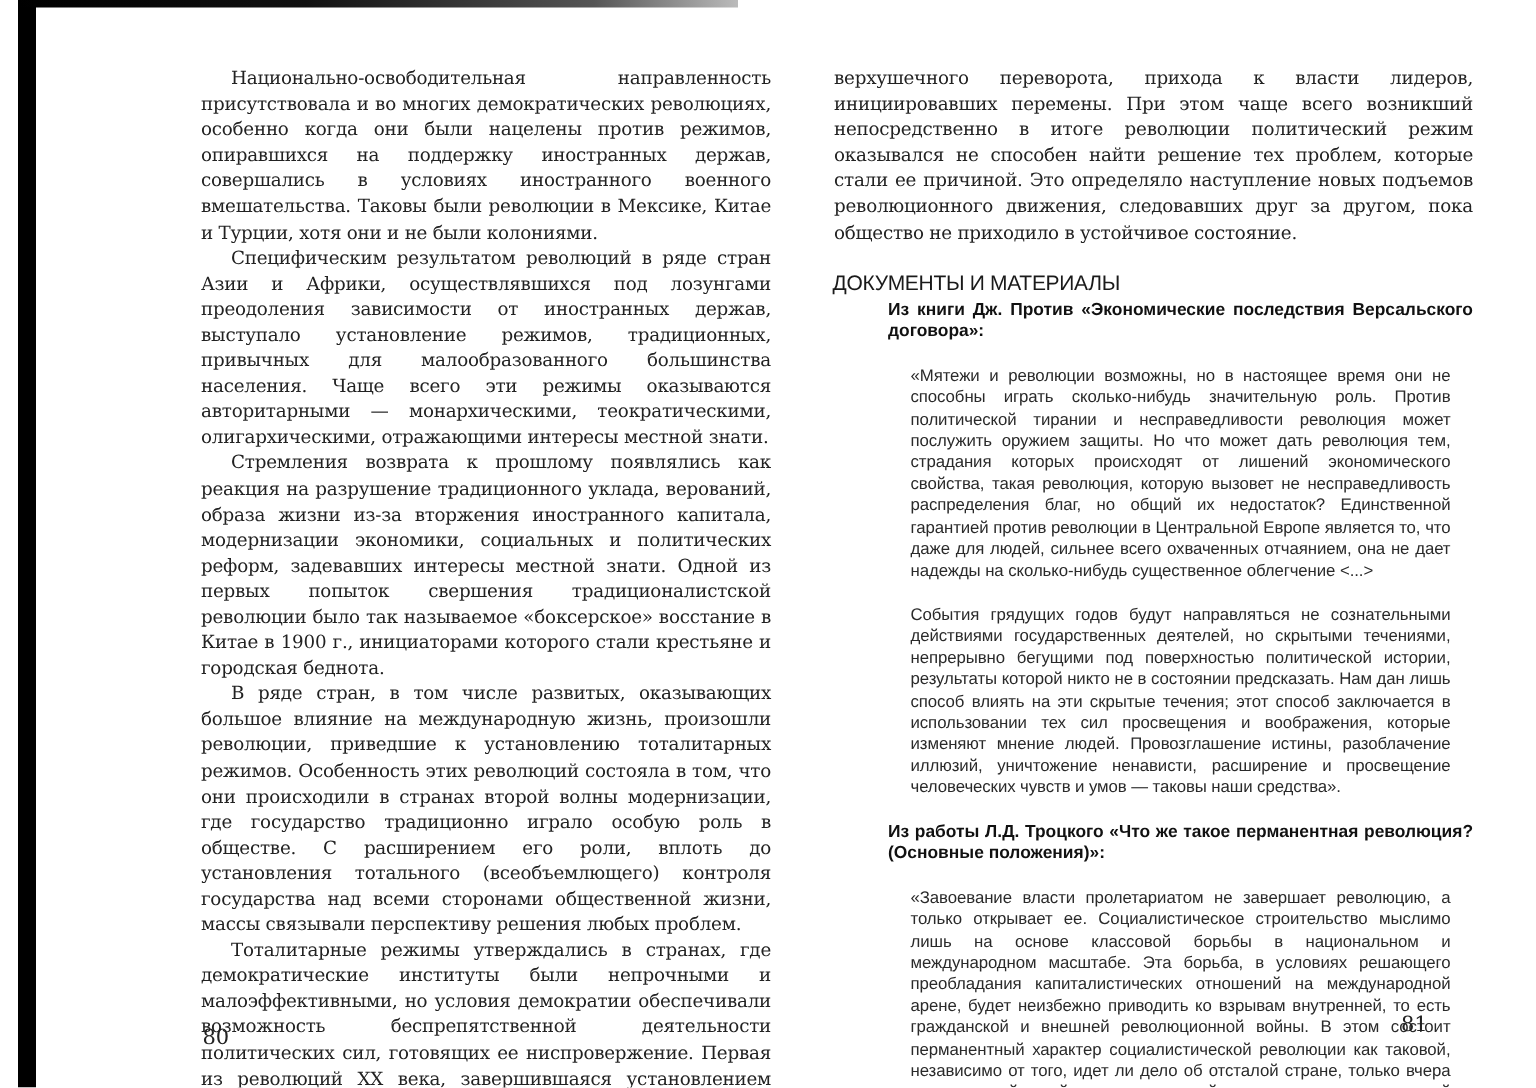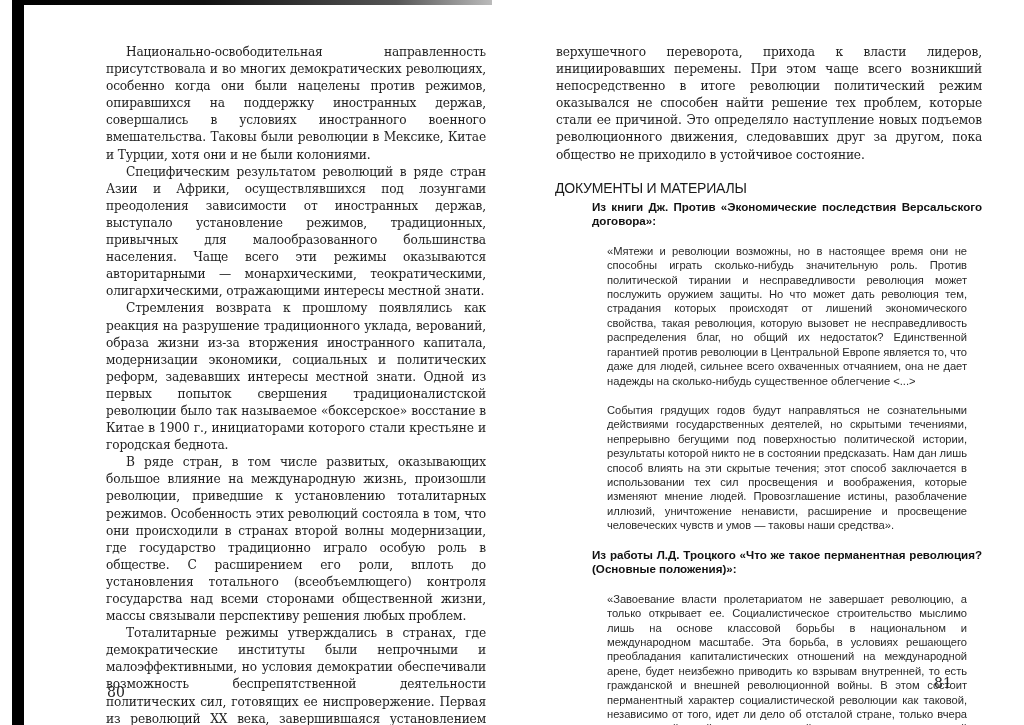--- a/index.html
+++ b/index.html
@@ -11,21 +11,21 @@
     }
     .scan-edge-left {
       position: absolute; left: 12px; top: 0; width: 12px; height: 725px;
       background: #000;
     }
     .scan-edge-top {
       position: absolute; left: 12px; top: 0; width: 480px; height: 5px;
       background: linear-gradient(to right, #000 0%, #111 40%, #555 80%, #bbb 100%);
     }
     .page { position: absolute; top: 0; height: 725px; }
-    .page-left { left: 12px; width: 490px; text-decoration: underline; }
+    .page-left { left: 40px; width: 490px; text-decoration: underline; }
     .page-right { left: 514px; width: 510px; }
 
     .col-left {
       position: absolute; left: 94px; top: 44px; width: 380px;
       font-family: "DejaVu Serif", serif;
       font-size: 12.2px; line-height: 17.1px;
       text-align: justify; color: #222;
       letter-spacing: -0.15px;
     }
     .col-left p { margin: 0; text-indent: 20px; hyphens: manual; }

